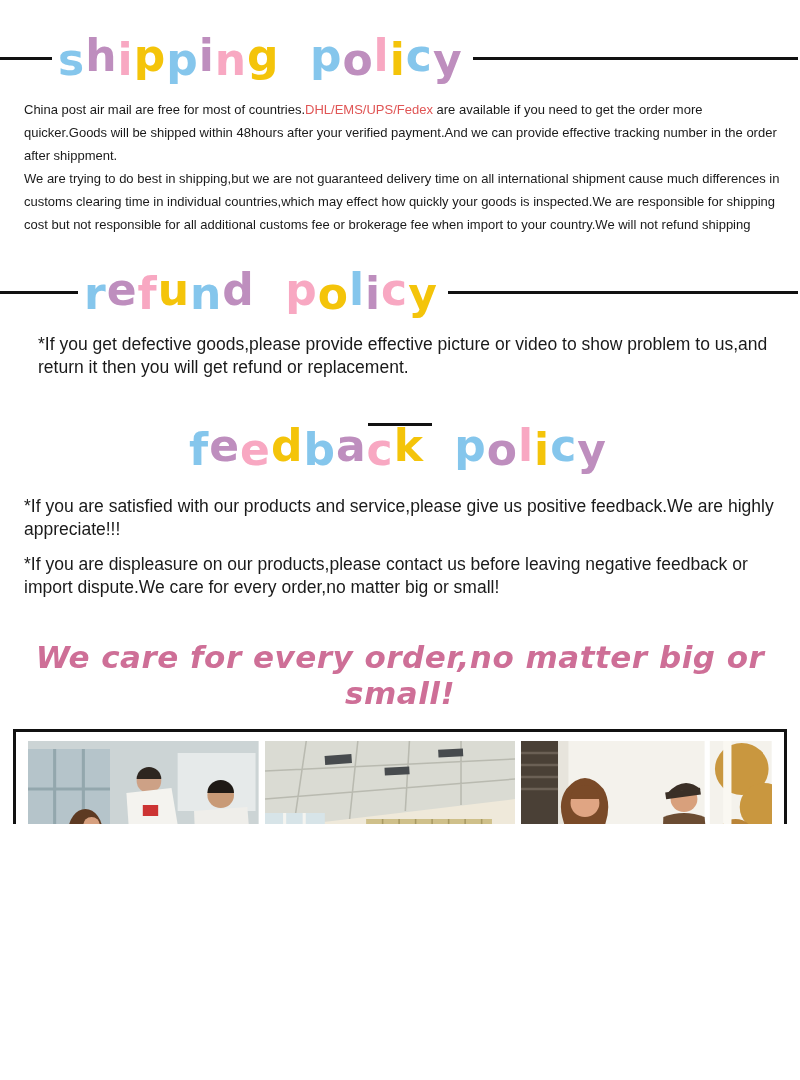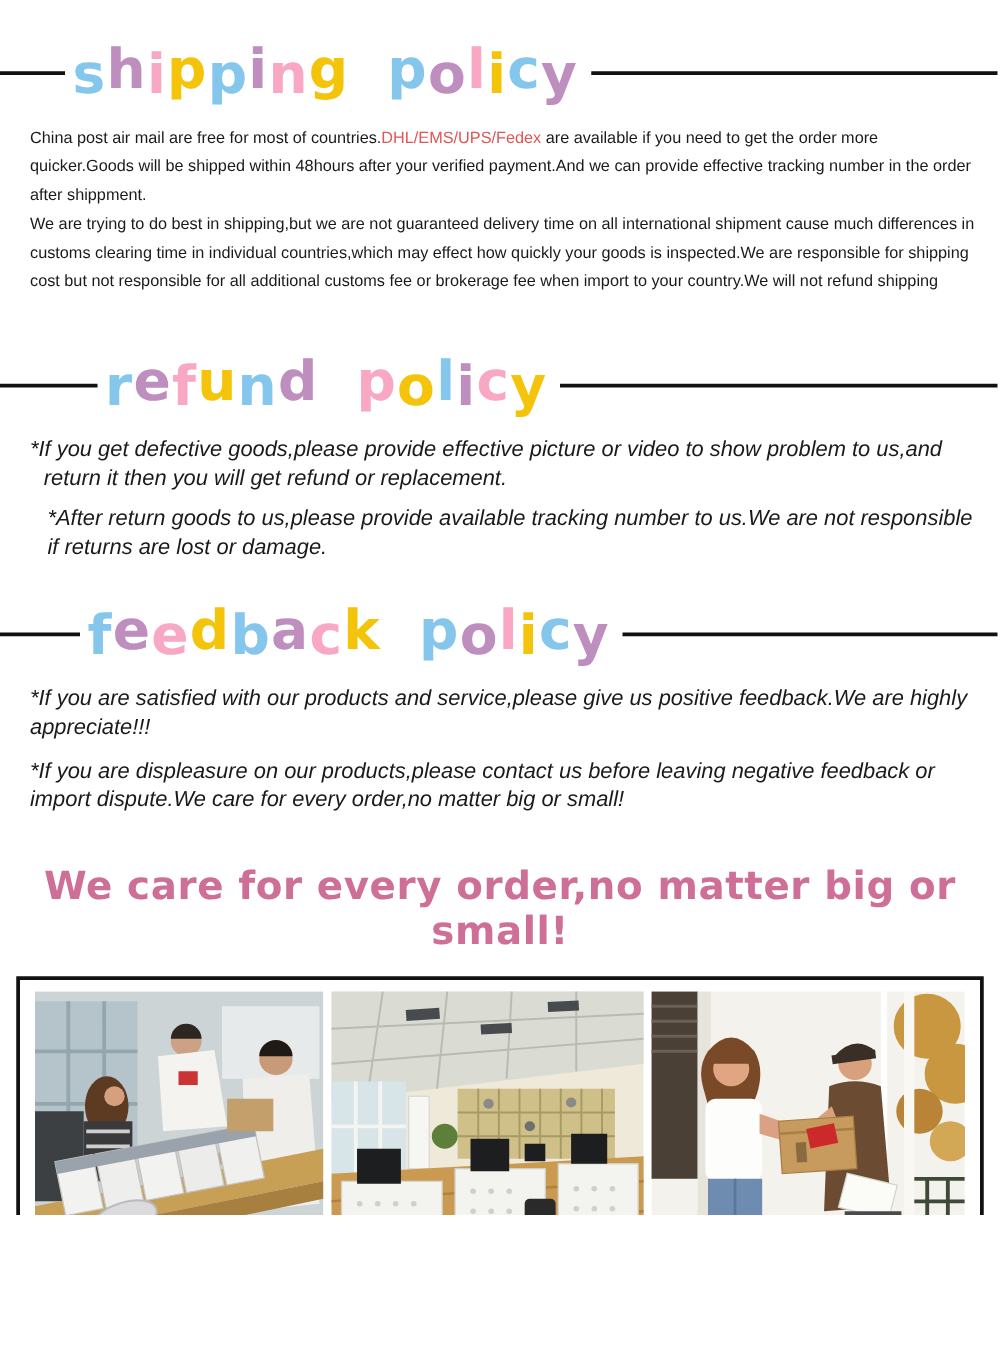--- a/index.html
+++ b/index.html
@@ -1,43 +1,43 @@
 <!DOCTYPE html>
 <html><head>
 <meta charset="utf-8">
 <style>
   html,body{margin:0;padding:0;background:#ffffff;}
   .page{
-    width:800px;height:972px;background:#fff;overflow:hidden;
+    width:800px;height:824px;background:#fff;overflow:hidden;
     font-family:"Liberation Sans", sans-serif;color:#1a1a1a;position:relative;
   }
   
   .heading-row{display:flex;align-items:center;margin-top:26px;height:64px;}
   .hline{height:3px;background:#111;flex:0 0 auto;}
   .hline.grow{flex:1 1 auto;margin-right:2px;}
   .hword{
     font-family:"DejaVu Sans", sans-serif;font-weight:bold;
     font-size:44px;line-height:1;letter-spacing:1px;word-spacing:14px;
     margin:0 10px 0 6px;white-space:nowrap;
   }
   .hword span{display:inline-block;transform:translateY(-2px);}
   .hword span:nth-child(odd){transform:translateY(2px);}
   
   .copy{margin:8px 18px 0 24px;font-size:13px;line-height:23px;}
   .copy p{margin:0;}
   .policy-list{margin:8px 18px 0 24px;font-size:17.5px;line-height:23px;}
-  .policy-item{margin:0 0 5px 0;padding-left:11px;text-indent:-11px;font-style:italic;}
+  .policy-item{margin:0 0 5px 0;padding-left:11px;text-indent:-11px;}
   .policy-list.refund .policy-item:last-child{margin-top:9px;padding-left:14px;text-indent:0;}
   .policy-list.feedback .policy-item{margin-bottom:12px;padding-left:0;text-indent:0;}
-  .mt-refund{margin-top:40px;}
-  .mt-feedback{margin-top:26px;}
+  .mt-refund{margin-top:24px;}
+  .mt-feedback{margin-top:44px;flex-direction:column;}
   
   .slogan{
     margin-top:40px;text-align:center;
-    font-family:"DejaVu Sans", sans-serif;font-weight:bold;
+    font-family:"DejaVu Sans", sans-serif;font-weight:bold;font-style:italic;
     font-size:31px;letter-spacing:0.5px;
   }
   
   .photo-band{
     width:744px;height:222px;margin:18px auto 0;border:3px solid #111;
     background:#fff;padding:9px 12px;display:flex;gap:6px;align-items:stretch;
   }
   .photo{margin:0;flex:0 0 31%;overflow:hidden;}
   .photo.wide{flex:1 1 auto;}
   .photo svg{width:100%;height:100%;display:block;}
@@ -59,21 +59,20 @@
   </div>
 
   <div class="heading-row mt-refund">
     <span class="hline" style="width:78px"></span>
     <h1 class="hword"><span style="color: rgb(133, 198, 236);">r</span><span style="color: rgb(190, 142, 190);">e</span><span style="color: rgb(248, 168, 194);">f</span><span style="color: rgb(244, 196, 10);">u</span><span style="color: rgb(133, 198, 236);">n</span><span style="color: rgb(190, 142, 190);">d</span><span>&nbsp;</span><span style="color: rgb(248, 168, 194);">p</span><span style="color: rgb(244, 196, 10);">o</span><span style="color: rgb(133, 198, 236);">l</span><span style="color: rgb(190, 142, 190);">i</span><span style="color: rgb(248, 168, 194);">c</span><span style="color: rgb(244, 196, 10);">y</span></h1>
     <span class="hline grow"></span>
   </div>
 
   <div class="policy-list refund">
       <p class="policy-item">*If you get defective goods,please provide effective picture or video to show problem to us,and  return it then you will get refund or replacement.</p>
-      <p class="policy-item">*After return goods to us,please provide available tracking number to us.We are not responsible if returns are lost or damage.</p>
     </div>
 
   <div class="heading-row mt-feedback">
     <span class="hline" style="width:64px"></span>
     <h1 class="hword"><span style="color: rgb(133, 198, 236);">f</span><span style="color: rgb(190, 142, 190);">e</span><span style="color: rgb(248, 168, 194);">e</span><span style="color: rgb(244, 196, 10);">d</span><span style="color: rgb(133, 198, 236);">b</span><span style="color: rgb(190, 142, 190);">a</span><span style="color: rgb(248, 168, 194);">c</span><span style="color: rgb(244, 196, 10);">k</span><span>&nbsp;</span><span style="color: rgb(133, 198, 236);">p</span><span style="color: rgb(190, 142, 190);">o</span><span style="color: rgb(248, 168, 194);">l</span><span style="color: rgb(244, 196, 10);">i</span><span style="color: rgb(133, 198, 236);">c</span><span style="color: rgb(190, 142, 190);">y</span></h1>
     <span class="hline grow"></span>
   </div>
 
   <div class="policy-list feedback">
       <p class="policy-item">*If you are satisfied with our products and service,please give us positive feedback.We are highly appreciate!!!</p>

